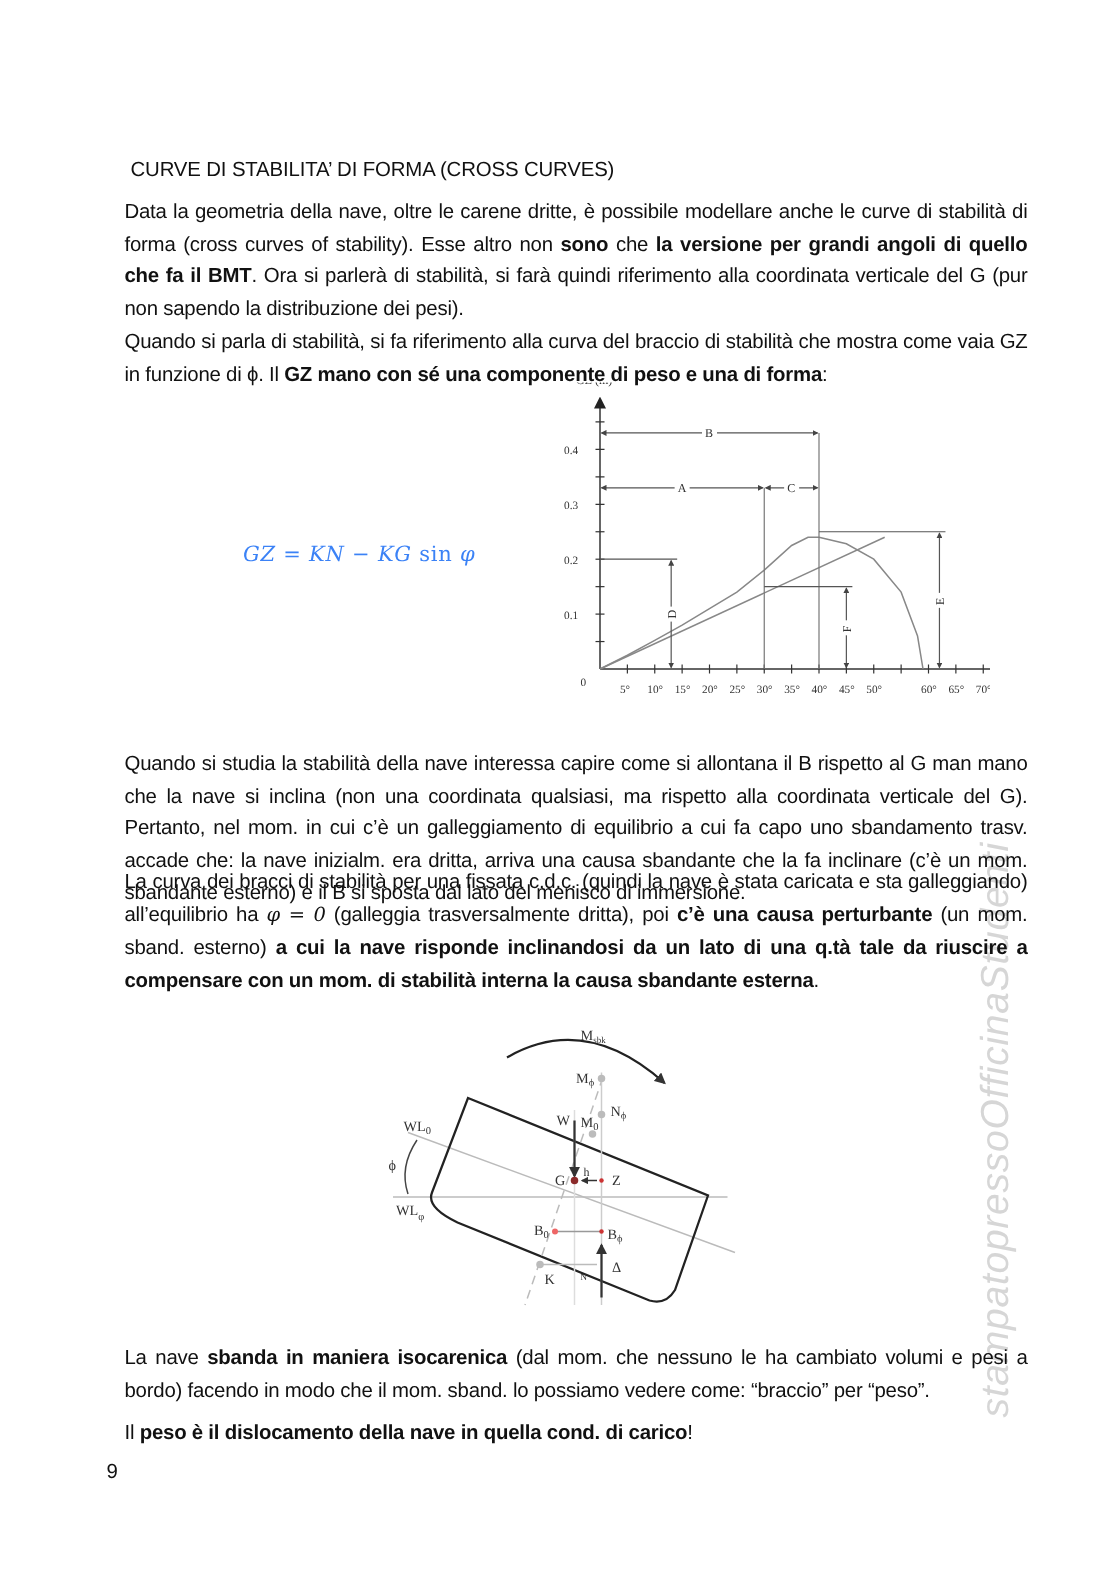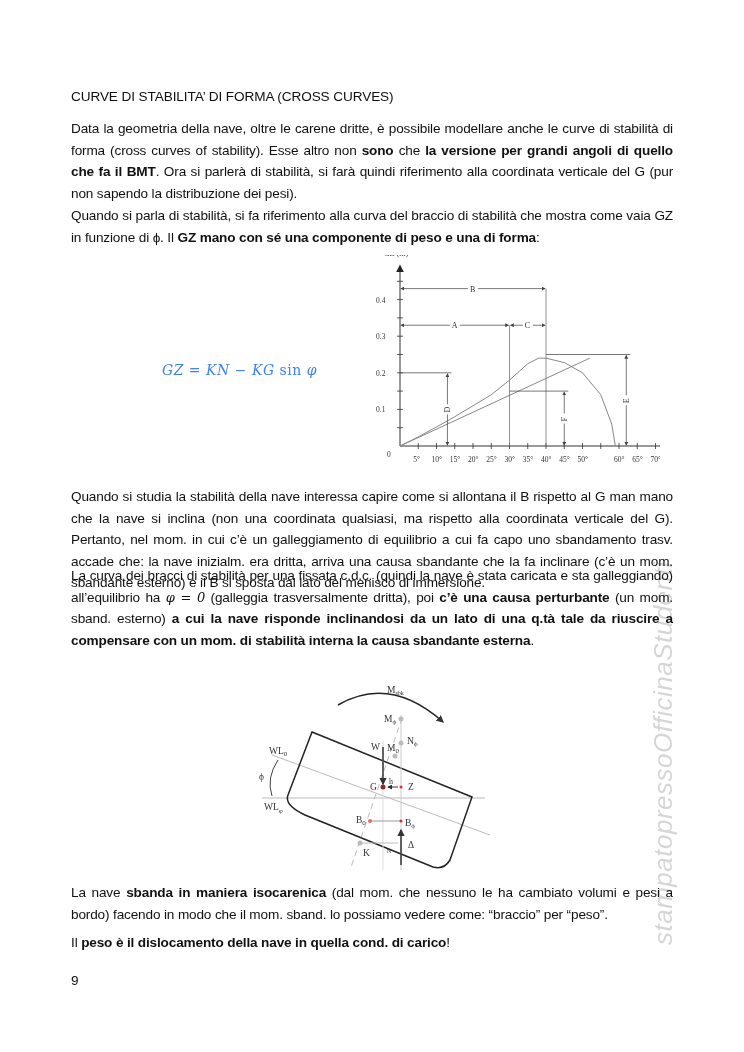--- a/index.html
+++ b/index.html
@@ -1,22 +1,22 @@
 <!DOCTYPE html>
 <html><head>
 <meta charset="utf-8">
 <style>
   html, body { margin: 0; padding: 0; background: #ffffff; }
   body { width: 744px; height: 1052px; position: relative; overflow: hidden;
          font-family: "Liberation Sans", "DejaVu Sans", sans-serif; color: #111; }
   .page { position: absolute; left: 0; top: 0; width: 744px; height: 1052px; }
   .p { position: absolute; left: 71px; width: 602px; font-size: 13.6px; line-height: 21.6px;
-       text-align: justify; margin: 0; letter-spacing: -0.15px; }
+       text-align: justify; margin: 12px; letter-spacing: -0.15px; }
   .p b { font-weight: bold; }
-  .heading { position: absolute; left: 71px; top: 89px; font-size: 13.6px; margin: 0; letter-spacing: -0.1px; }
+  .heading { position: absolute; left: 71px; top: 89px; font-size: 13.6px; margin: 16px; letter-spacing: -0.1px; }
   .formula { position: absolute; left: 162px; top: 362px; font-family: "DejaVu Serif", "Liberation Serif", serif;
              font-style: italic; font-size: 14px; letter-spacing: 0.5px; color: #3b82f6; }
   .formula .up { font-style: normal; }
   .chart { position: absolute; left: 360px; top: 255px; width: 300px; height: 215px; }
   .ship { position: absolute; left: 250px; top: 680px; width: 250px; height: 200px; }
   .pagenum { position: absolute; left: 71px; top: 973px; font-size: 13.6px; }
   .watermark { position: absolute; left: 648px; top: 945px; transform-origin: 0 0; transform: rotate(-90deg);
                font-size: 26px; font-style: italic; color: #d6d6d6; white-space: nowrap; letter-spacing: 0.5px;
                font-family: "Liberation Sans", sans-serif; }
   svg text { font-family: "Liberation Serif", "DejaVu Serif", serif; fill: #333; }

